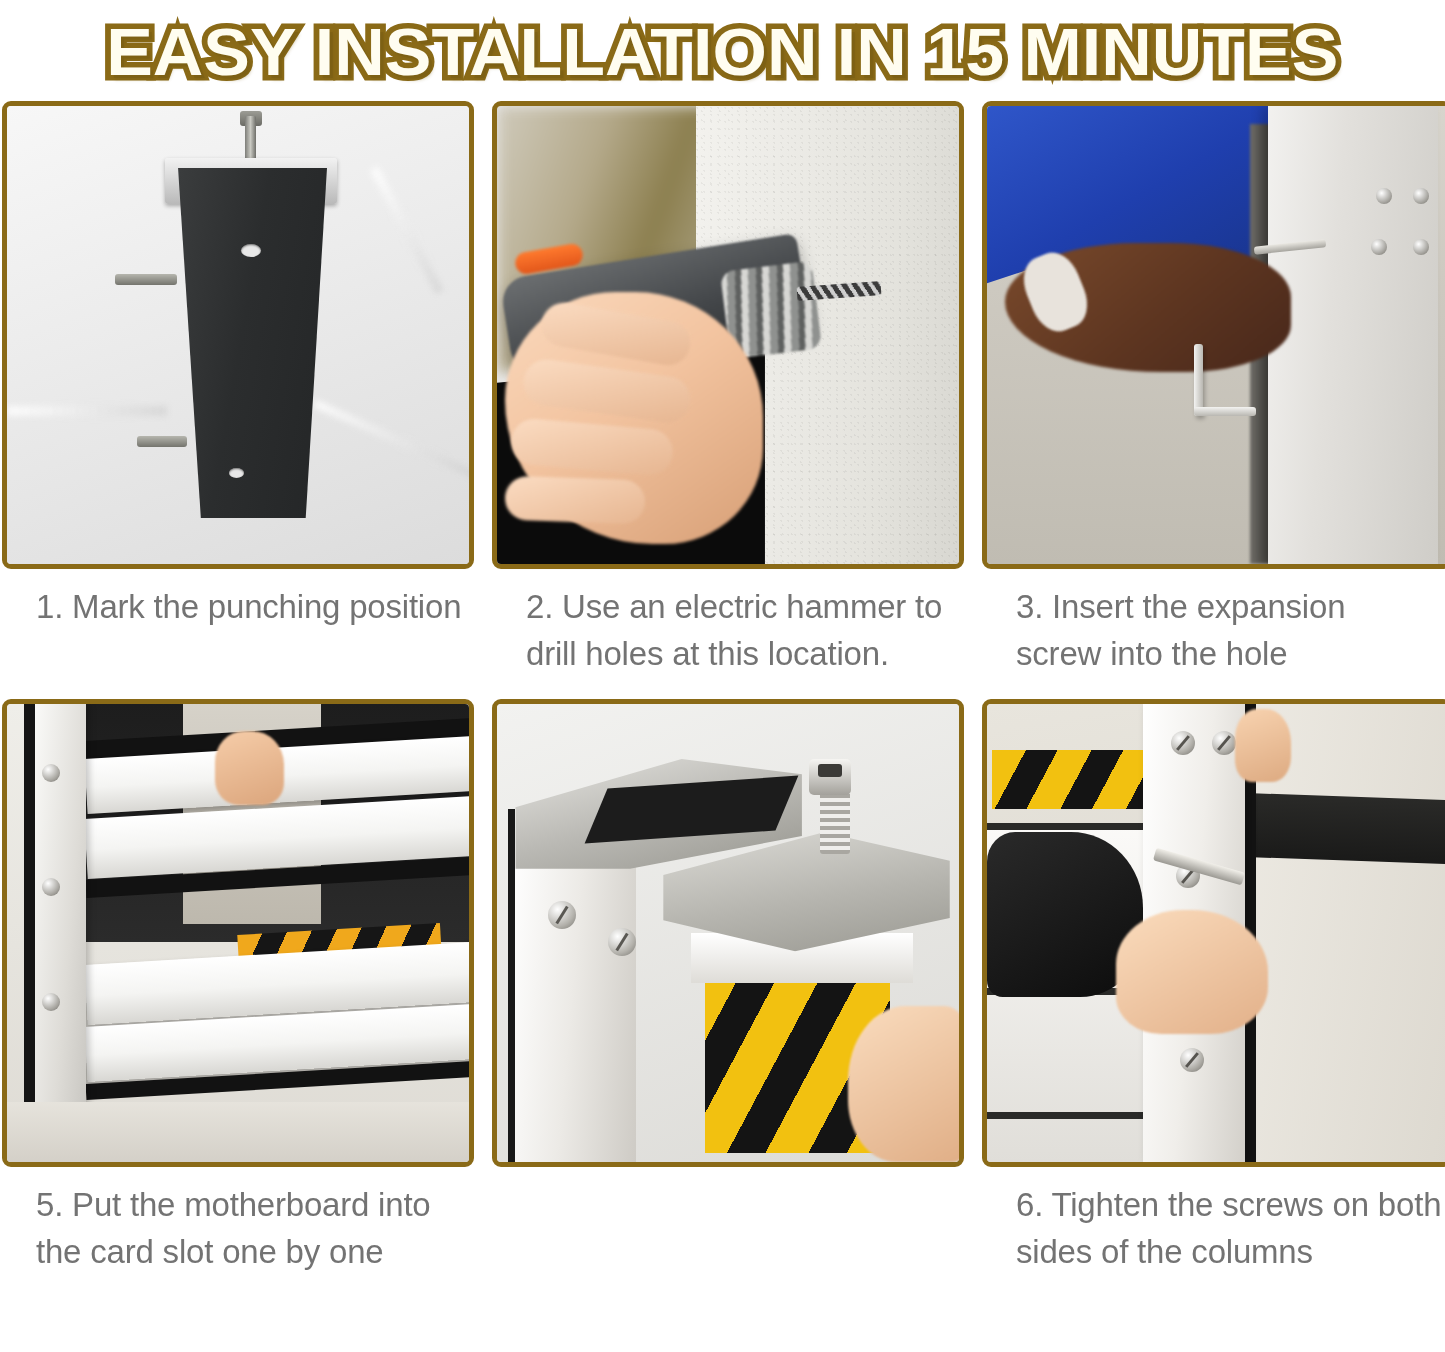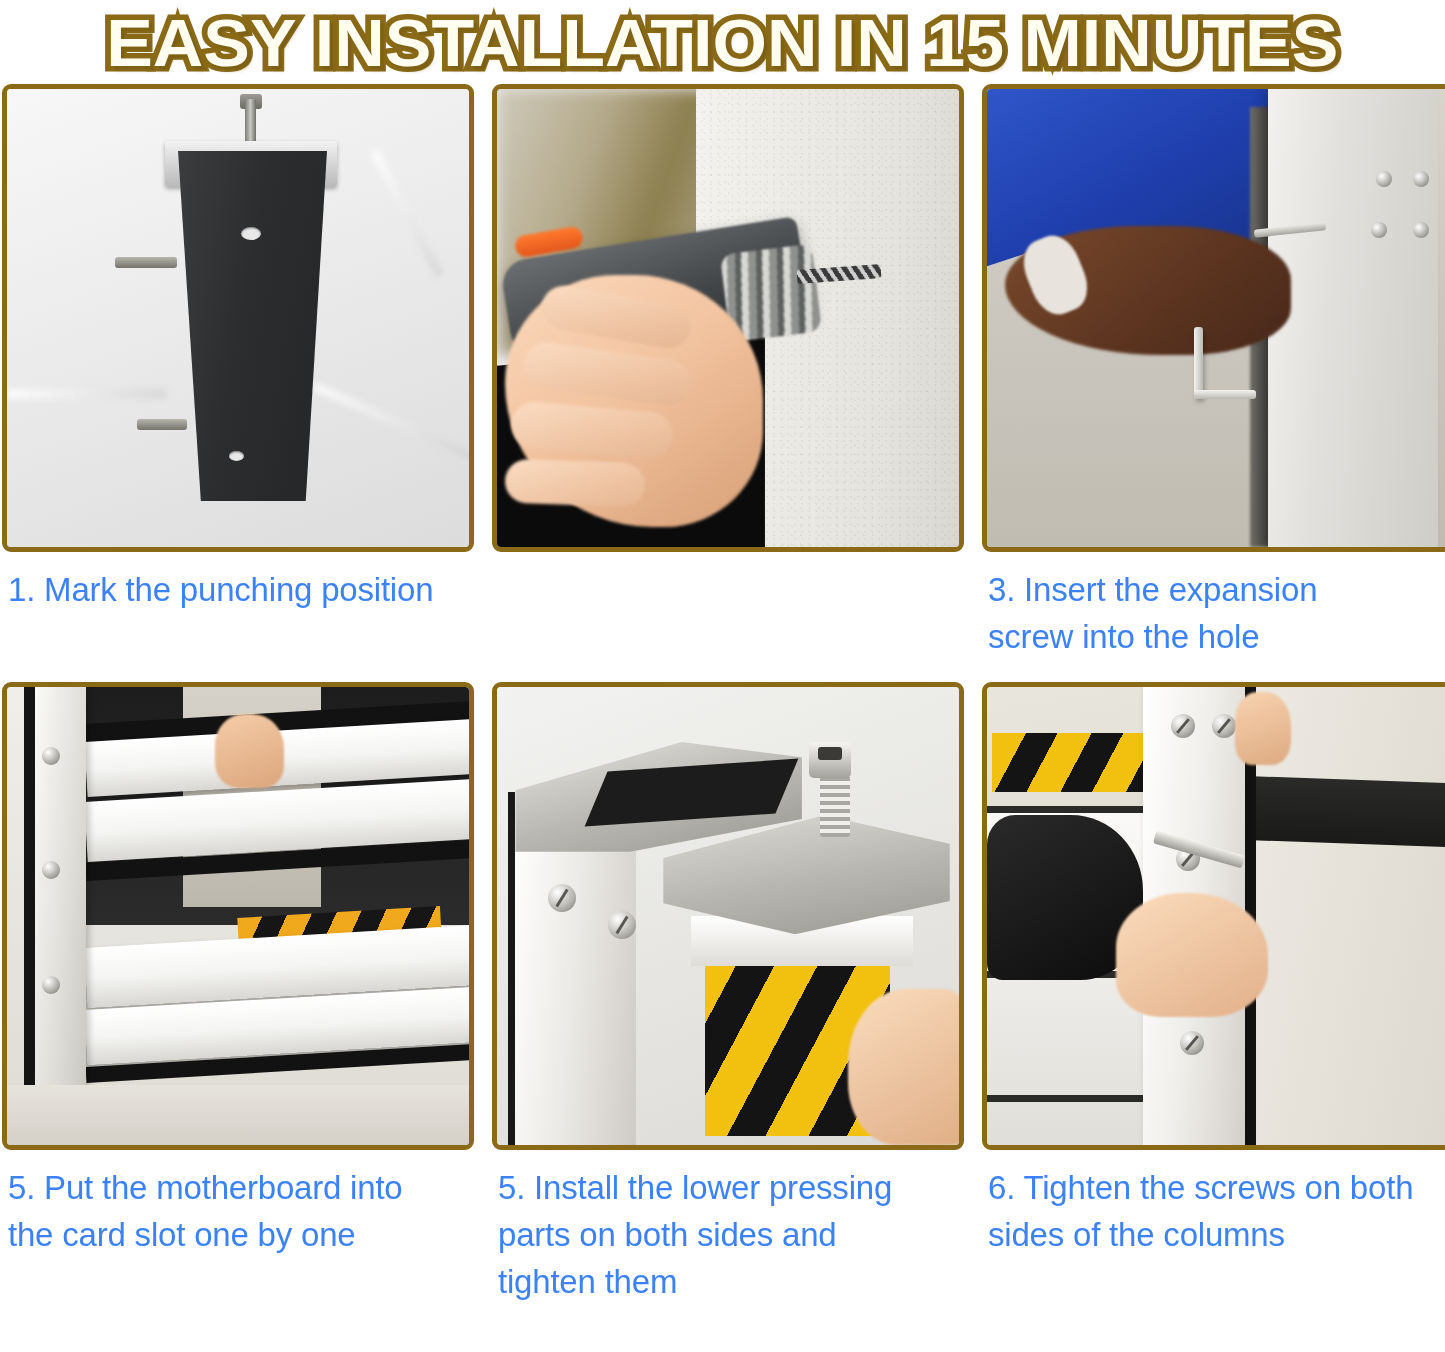--- a/index.html
+++ b/index.html
@@ -18,21 +18,21 @@
   .page {
     position: relative;
     width: 1445px;
     height: 1352px;
     background: #ffffff;
     box-sizing: border-box;
   }
 
   
   .banner {
-    height: 84px;
+    height: 101px;
     display: flex;
     align-items: center;
     justify-content: center;
     padding-top: 2px;
     box-sizing: border-box;
   }
   .banner-title {
     font-family: "Liberation Sans", sans-serif;
     font-weight: bold;
     font-size: 66px;
@@ -78,24 +78,25 @@
     position: absolute;
     inset: 0;
     overflow: hidden;
   }
 
   .caption {
     margin-top: 14px;
     font-family: "Liberation Sans", sans-serif;
     font-size: 33px;
     line-height: 47px;
-    color: #3b82f6;
+    color: #737373;
     letter-spacing: -0.2px;
     white-space: pre-line;
     padding-left: 6px;
+    margin-left: 28px;
   }
 
   
 
   
   .p1-bg {
     position: absolute; inset: 0;
     background:
       linear-gradient(118deg, rgba(0,0,0,.07) 0 1px, transparent 1px 9px),
       linear-gradient(62deg, rgba(0,0,0,.05) 0 1px, transparent 1px 14px),
@@ -601,20 +602,22 @@
           <div class="p2-drill-orange"></div>
           <div class="p2-chuck"></div>
           <div class="p2-bit"></div>
           <div class="p2-hand"></div>
           <div class="p2-finger" style="left:44px;top:206px;width:150px;height:44px;transform:rotate(10deg);"></div>
           <div class="p2-finger" style="left:26px;top:262px;width:168px;height:46px;transform:rotate(8deg);"></div>
           <div class="p2-finger" style="left:14px;top:318px;width:162px;height:46px;transform:rotate(5deg);"></div>
           <div class="p2-finger" style="left:8px;top:372px;width:140px;height:44px;transform:rotate(2deg);"></div>
         </div>
       </div>
+      <div class="caption">2. Use an electric hammer to
+drill holes at this location.</div>
     </div>
 
     <div class="card">
       <div class="photo">
         <div class="photo-inner">
           <div class="p3-floor"></div>
           <div class="p3-shirt"></div>
           <div class="p3-col-shadow"></div>
           <div class="p3-column"></div>
           <div class="p3-screw" style="right:12%;top:18%;"></div>
@@ -674,23 +677,20 @@
           <div class="p5-board"></div>
           <div class="p5-flange"></div>
           <div class="p5-top-plate"></div>
           <div class="p5-slotdark"></div>
           <div class="p5-bolt-shaft"></div>
           <div class="p5-bolt-head"></div>
           <div class="p5-screw" style="left:11%;top:43%;"></div>
           <div class="p5-screw" style="left:24%;top:49%;"></div>
         </div>
       </div>
-      <div class="caption">5. Install the lower pressing
-parts on both sides and
-tighten them</div>
     </div>
 
     <div class="card">
       <div class="photo">
         <div class="photo-inner">
           <div class="p6-bg"></div>
           <div class="p6-wall"></div>
           <div class="p6-baseboard"></div>
           <div class="p6-panel"></div>
           <div class="p6-panel-line" style="top:26%;"></div>

